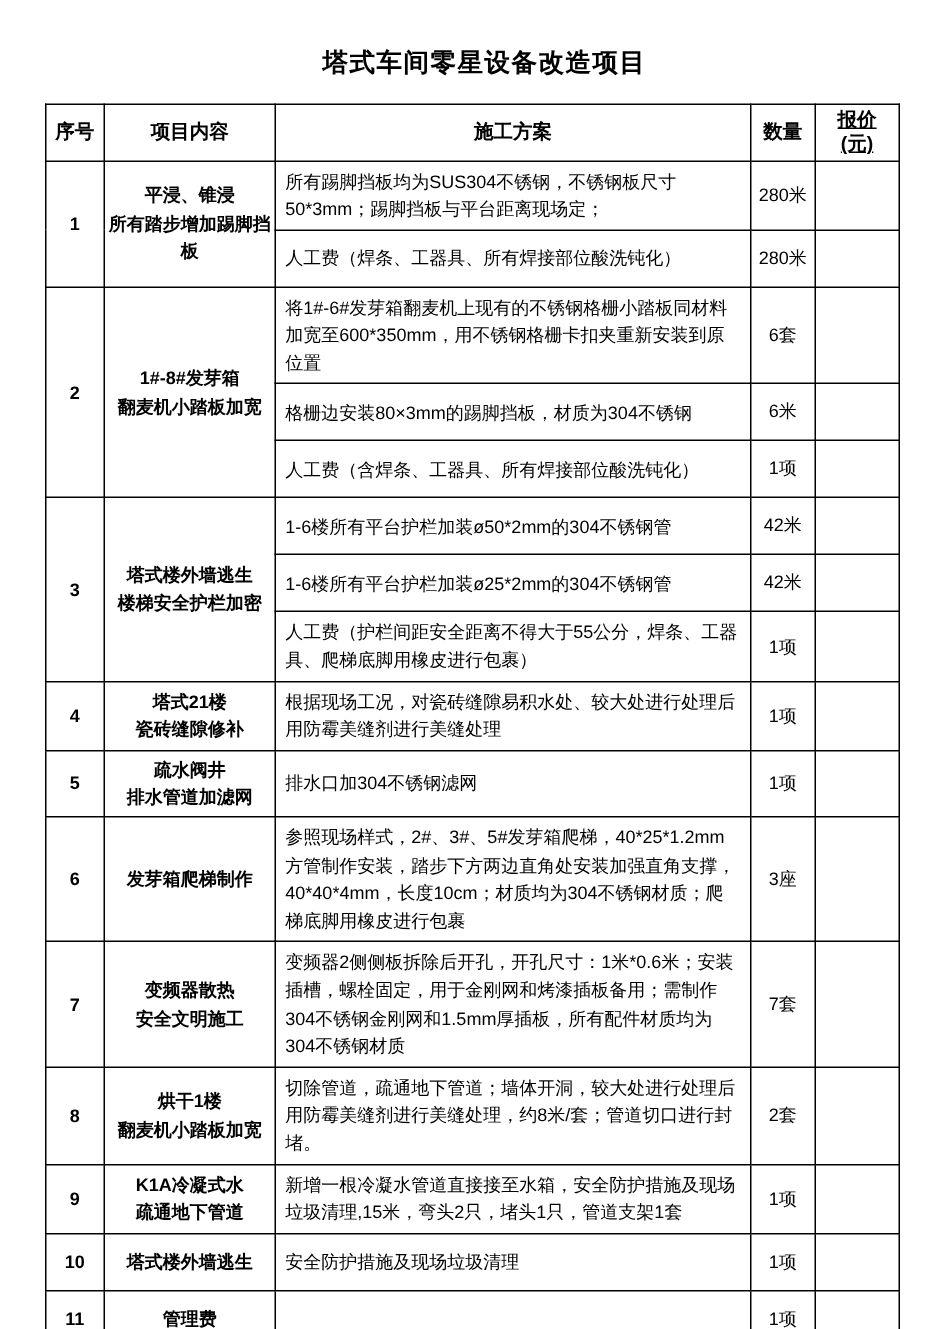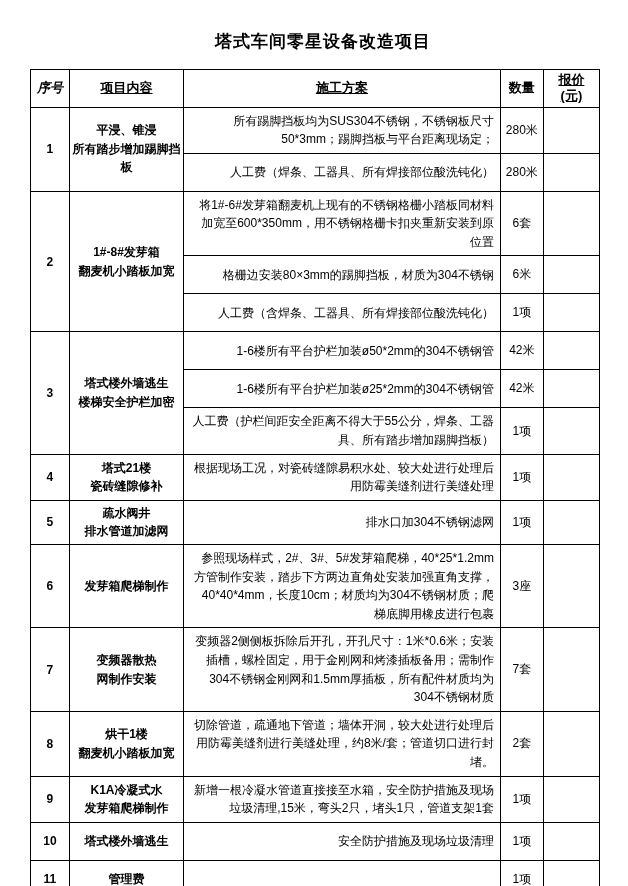--- a/index.html
+++ b/index.html
@@ -38,44 +38,44 @@
   .project-table tbody tr { height: 38px; }
   .project-table th {
     font-size: 13px;
     font-weight: bold;
     text-align: center;
     vertical-align: middle;
     white-space: pre-line;
     line-height: 1.25;
     padding: 2px;
   }
-  .col-no    { width: 38px; font-style: italic;  }
-  .col-item  { width: 112px; text-decoration: underline; }
-  .col-plan  { width: 310px; text-decoration: underline; }
+  .col-no    { width: 38px;  }
+  .col-item  { width: 112px; }
+  .col-plan  { width: 310px; }
   .col-qty   { width: 42px;  }
   .col-price { width: 55px; text-decoration: underline;  }
   td.no-cell {
     text-align: center;
     vertical-align: middle;
     font-weight: bold;
     font-size: 12px;
   }
   td.item-cell {
     text-align: center;
     vertical-align: middle;
     font-weight: bold;
     font-size: 12px;
     white-space: pre-line;
     line-height: 1.55;
     padding: 3px 2px;
   }
   td.plan-cell {
     font-size: 12px;
     vertical-align: middle;
-    text-align: right;
+    text-align: left;
     line-height: 1.55;
     padding: 4px 6px;
   }
   td.qty-cell {
     text-align: center;
     vertical-align: middle;
     font-size: 12px;
     margin-top: 32px;
   }
   td.price-cell { }
@@ -136,21 +136,21 @@
           <td class="plan-cell">1-6楼所有平台护栏加装ø50*2mm的304不锈钢管</td>
           <td class="qty-cell">42米</td>
           <td class="price-cell"></td>
         </tr>
         <tr>
           <td class="plan-cell">1-6楼所有平台护栏加装ø25*2mm的304不锈钢管</td>
           <td class="qty-cell">42米</td>
           <td class="price-cell"></td>
         </tr>
         <tr>
-          <td class="plan-cell">人工费（护栏间距安全距离不得大于55公分，焊条、工器具、所有踏步增加踢脚挡板）</td>
+          <td class="plan-cell">人工费（护栏间距安全距离不得大于55公分，焊条、工器具、爬梯底脚用橡皮进行包裹）</td>
           <td class="qty-cell">1项</td>
           <td class="price-cell"></td>
         </tr>
         <tr>
           <td class="no-cell" rowspan="1">4</td>
           <td class="item-cell" rowspan="1">塔式21楼
 瓷砖缝隙修补</td>
           <td class="plan-cell">根据现场工况，对瓷砖缝隙易积水处、较大处进行处理后用防霉美缝剂进行美缝处理</td>
           <td class="qty-cell">1项</td>
           <td class="price-cell"></td>
@@ -166,37 +166,37 @@
         <tr>
           <td class="no-cell" rowspan="1">6</td>
           <td class="item-cell" rowspan="1">发芽箱爬梯制作</td>
           <td class="plan-cell">参照现场样式，2#、3#、5#发芽箱爬梯，40*25*1.2mm方管制作安装，踏步下方两边直角处安装加强直角支撑，40*40*4mm，长度10cm；材质均为304不锈钢材质；爬梯底脚用橡皮进行包裹</td>
           <td class="qty-cell">3座</td>
           <td class="price-cell"></td>
         </tr>
         <tr>
           <td class="no-cell" rowspan="1">7</td>
           <td class="item-cell" rowspan="1">变频器散热
-网制作安装</td>
+安全文明施工</td>
           <td class="plan-cell">变频器2侧侧板拆除后开孔，开孔尺寸：1米*0.6米；安装插槽，螺栓固定，用于金刚网和烤漆插板备用；需制作304不锈钢金刚网和1.5mm厚插板，所有配件材质均为304不锈钢材质</td>
           <td class="qty-cell">7套</td>
           <td class="price-cell"></td>
         </tr>
         <tr>
           <td class="no-cell" rowspan="1">8</td>
           <td class="item-cell" rowspan="1">烘干1楼
 翻麦机小踏板加宽</td>
           <td class="plan-cell">切除管道，疏通地下管道；墙体开洞，较大处进行处理后用防霉美缝剂进行美缝处理，约8米/套；管道切口进行封堵。</td>
           <td class="qty-cell">2套</td>
           <td class="price-cell"></td>
         </tr>
         <tr>
           <td class="no-cell" rowspan="1">9</td>
           <td class="item-cell" rowspan="1">K1A冷凝式水
-发芽箱爬梯制作</td>
+疏通地下管道</td>
           <td class="plan-cell">新增一根冷凝水管道直接接至水箱，安全防护措施及现场垃圾清理,15米，弯头2只，堵头1只，管道支架1套</td>
           <td class="qty-cell">1项</td>
           <td class="price-cell"></td>
         </tr>
         <tr>
           <td class="no-cell" rowspan="1">10</td>
           <td class="item-cell" rowspan="1">塔式楼外墙逃生</td>
           <td class="plan-cell">安全防护措施及现场垃圾清理</td>
           <td class="qty-cell">1项</td>
           <td class="price-cell"></td>

